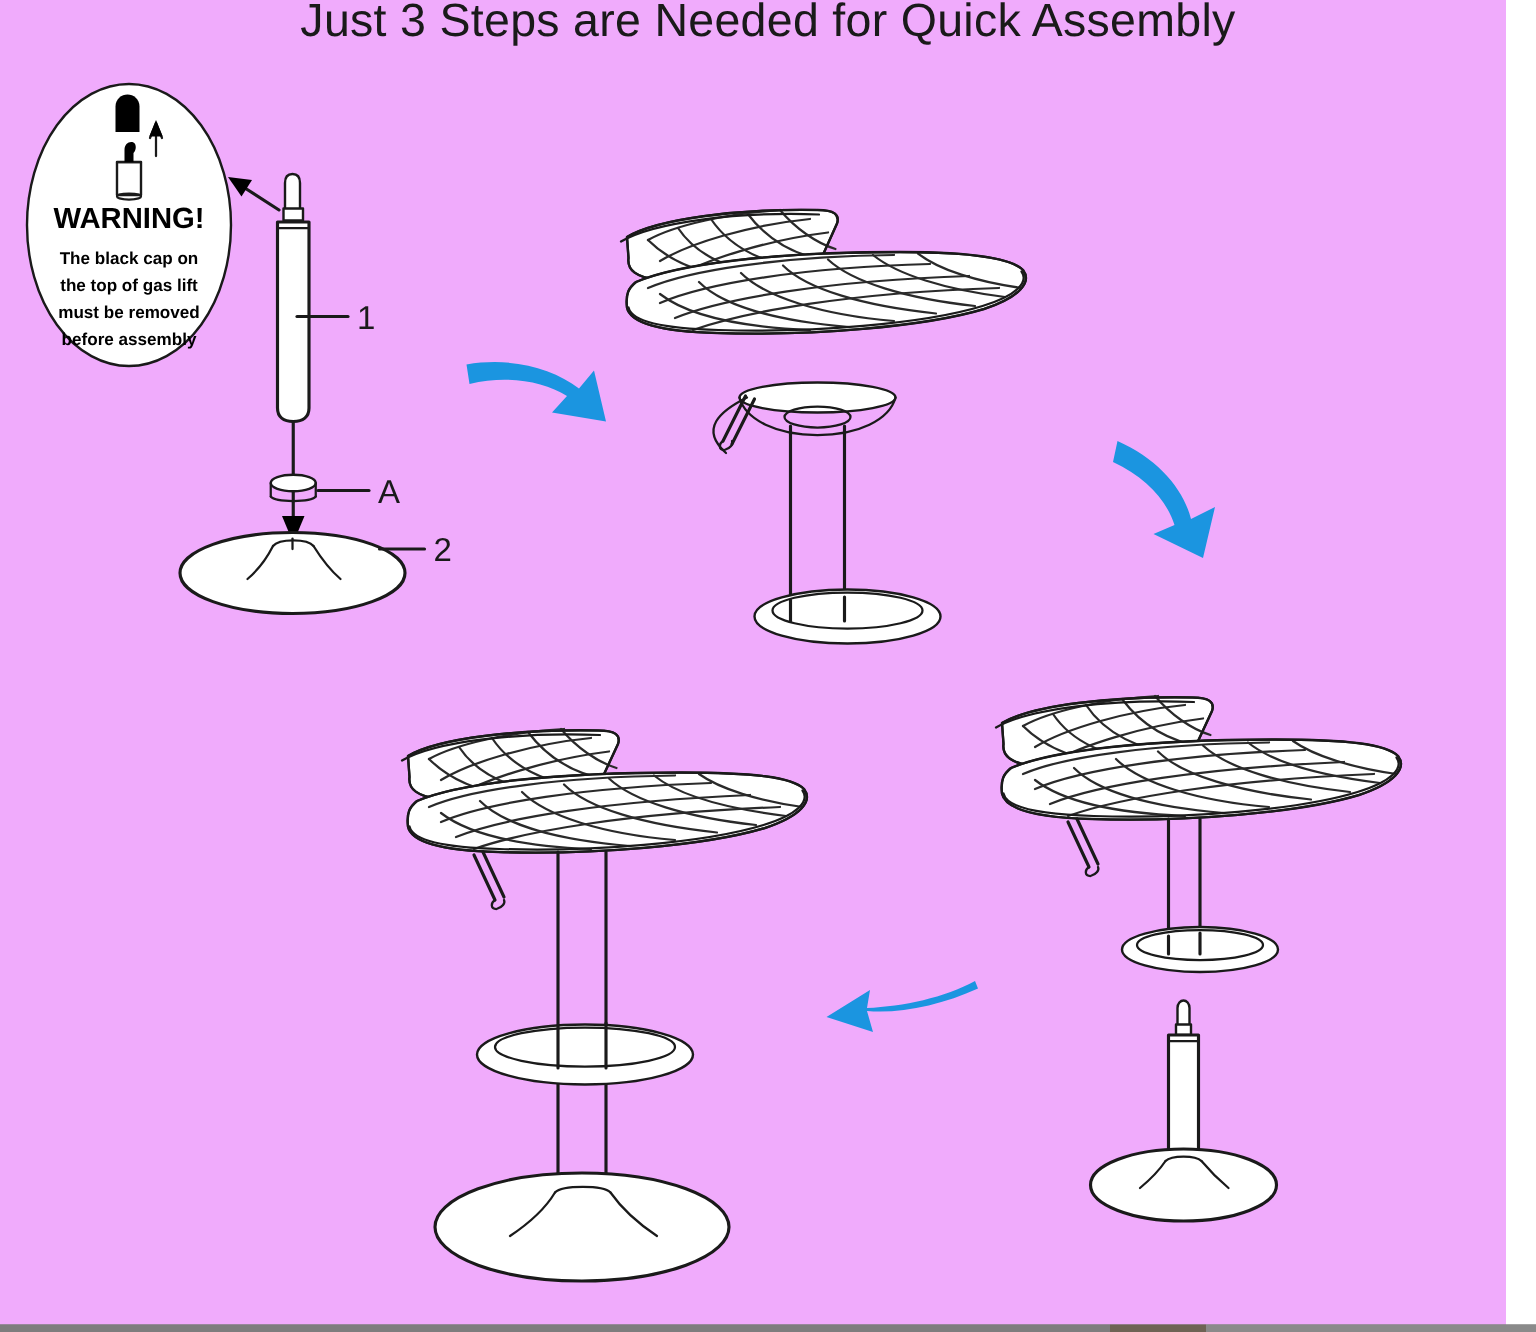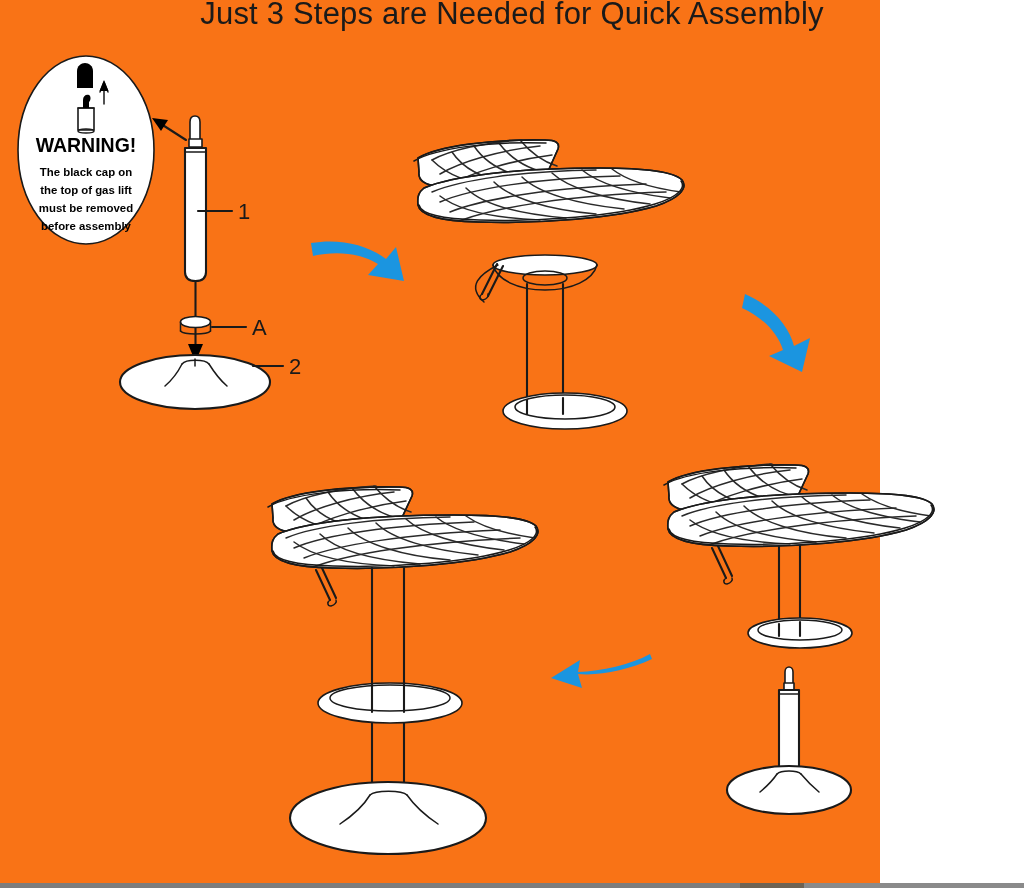--- a/index.html
+++ b/index.html
@@ -10,24 +10,23 @@
   }
   body {
     font-family: "Liberation Sans", sans-serif;
     width: 1024px;
     height: 888px;
     overflow: hidden;
     position: relative;
   }
   #sheet {
     position: relative;
-    width: 848px;
+    width: 1004px;
     height: 888px;
-    background: #f97316;
-    padding-left: 32px;
+    background: #f0abfc;
   }
   #title {
     position: absolute;
     left: 0;
     top: -4px;
     width: 1024px;
     text-align: center;
     font-size: 31px;
     font-weight: 400;
     color: #1a1a1a;

